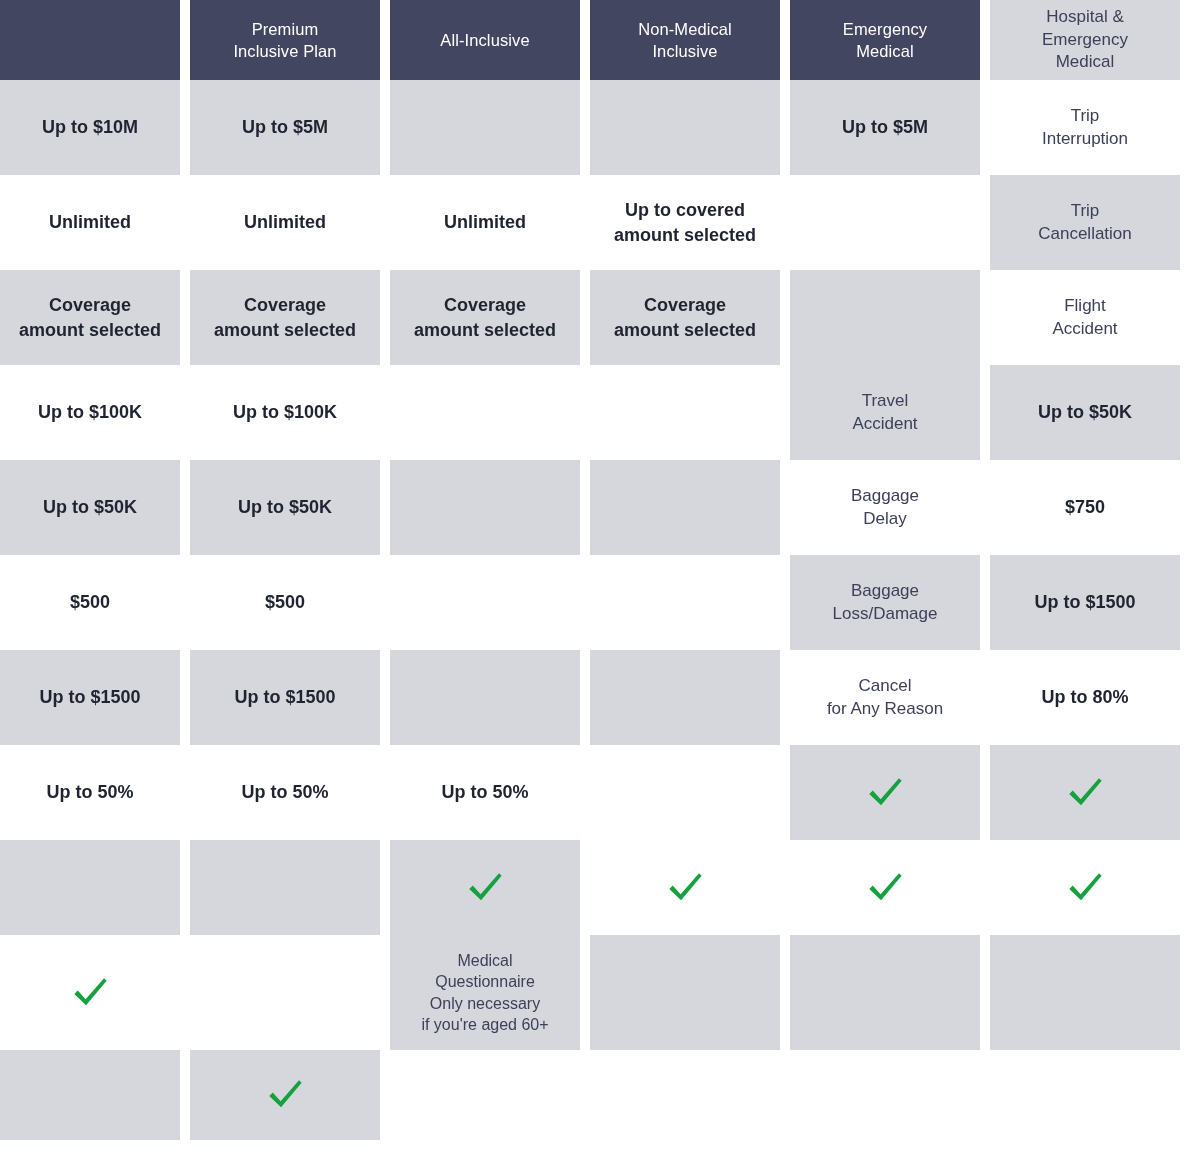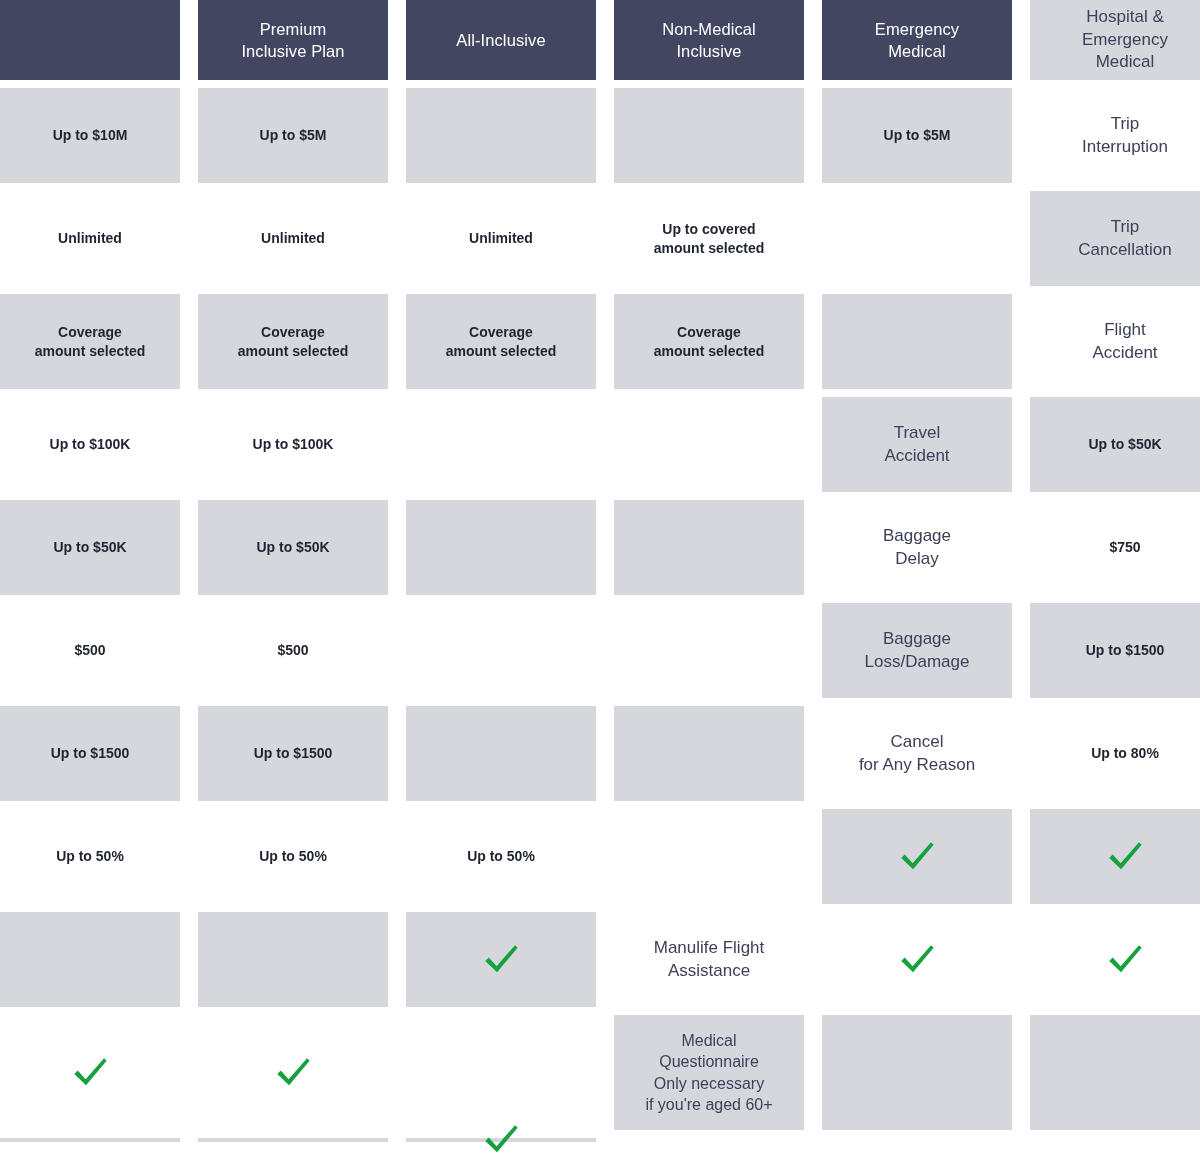--- a/index.html
+++ b/index.html
@@ -7,21 +7,21 @@
     width:1200px;height:1160px;
     background:#ffffff;
     font-family:"Liberation Sans", sans-serif;
     overflow:hidden;
   }
   #table{
     display:grid;
     grid-template-columns:190px 200px 200px 200px 200px 200px;
     grid-template-rows:80px 95px 95px 95px 95px 95px 95px 95px 95px 95px 115px;
     column-gap:0;row-gap:0;
-    width:1200px;height:1140px;gap:8px;
+    width:1200px;height:1140px;
   }
   .cellwrap{position:relative;}
   .inner{
     position:absolute;
     top:0;bottom:0;left:0;right:10px;
     display:flex;align-items:center;justify-content:center;
     text-align:center;
     box-sizing:border-box;
     padding:2px 6px;
   }
@@ -39,21 +39,21 @@
   .shade .inner{background:#d6d7dd;}
   .plain .inner{background:transparent;}
   .label .inner{
     color:#3d4158;
     font-size:17px;
     font-weight:400;
     line-height:1.35;
   }
   .value .inner{
     color:#1f2430;
-    font-size:14px;
+    font-size:18px;
     font-weight:700;
     line-height:1.35;
   }
   .value.empty .inner{font-size:0;}
   .check{display:block;width:42px;height:42px;}
   .lastlabel .inner{font-size:16px;line-height:1.32;}
   .t{display:block;}
 </style>
 </head>
 <body>
@@ -404,28 +404,20 @@
     <div class="cellwrap shade value empty">
       <div class="inner"></div>
     </div>
     <div class="cellwrap shade value">
       <div class="inner">
         <svg class="check" viewBox="0 0 48 48">
           <path d="M6 25 L10 21 L19 31 L40 7 L43 10 L19.5 38 Z" fill="#15a13d"></path>
         </svg>
       </div>
     </div>
-    <div class="cellwrap plain label col0">
-      <div class="inner">
-        <div>
-          <span class="t">Manulife Flight</span>
-          <span class="t">Assistance</span>
-        </div>
-      </div>
-    </div>
     <div class="cellwrap plain value">
       <div class="inner">
         <svg class="check" viewBox="0 0 48 48">
           <path d="M6 25 L10 21 L19 31 L40 7 L43 10 L19.5 38 Z" fill="#15a13d"></path>
         </svg>
       </div>
     </div>
     <div class="cellwrap plain value">
       <div class="inner">
         <svg class="check" viewBox="0 0 48 48">

